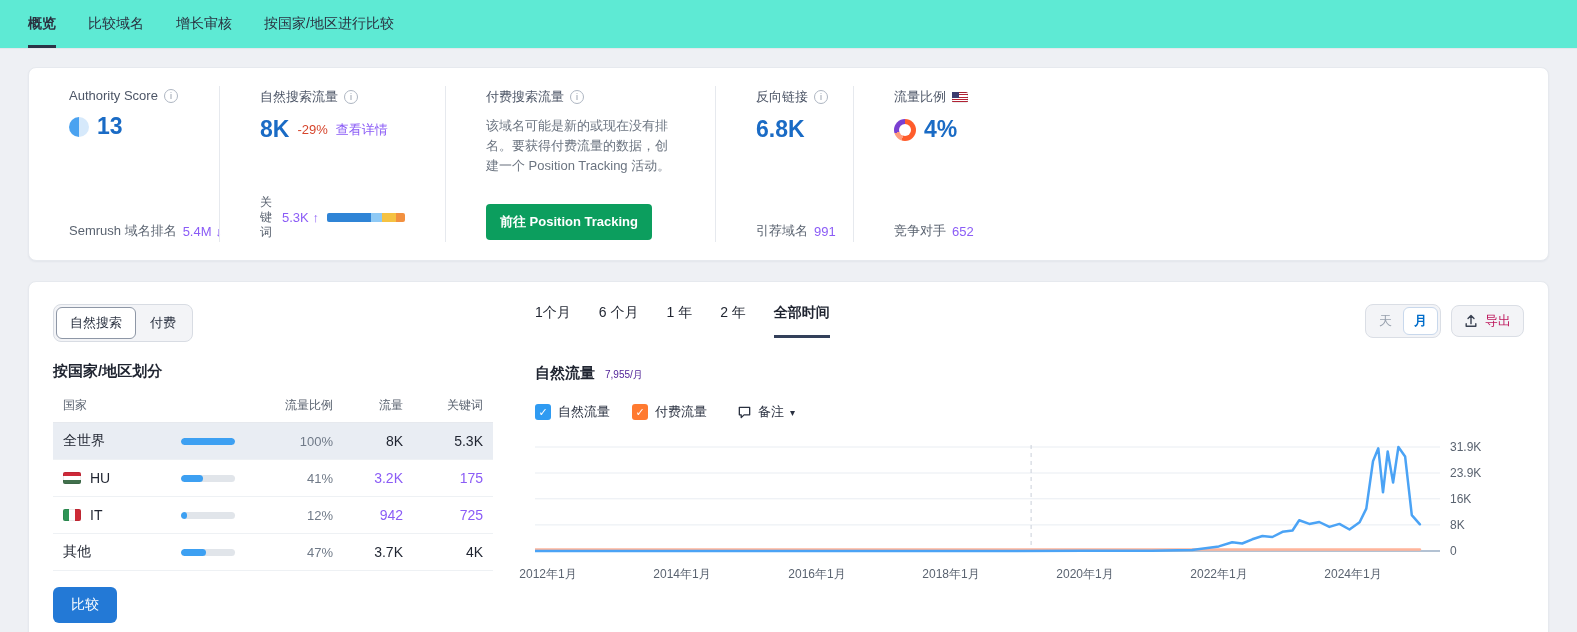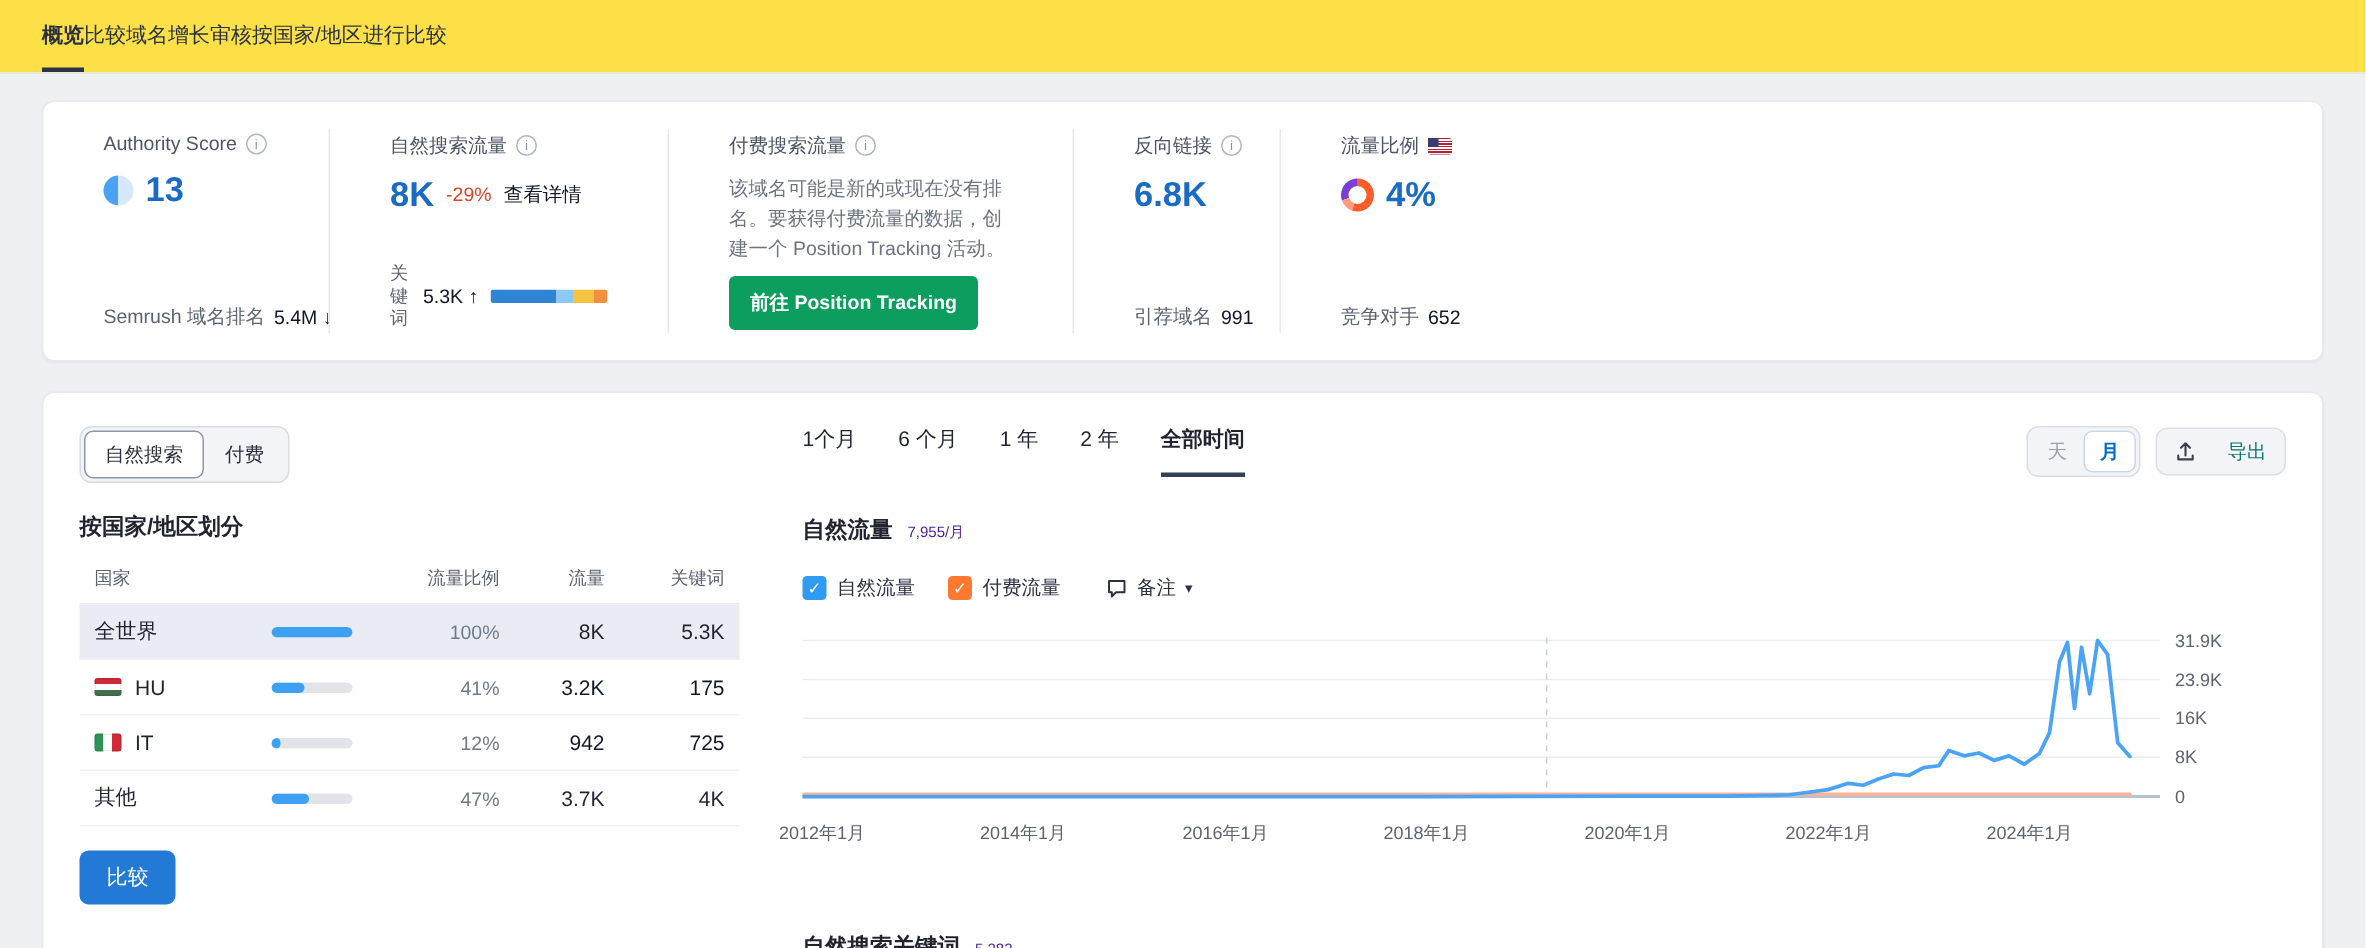--- a/index.html
+++ b/index.html
@@ -1,44 +1,44 @@
 <!DOCTYPE html>
 <html><head>
 <meta charset="utf-8">
 <style>
   *{margin:0;padding:0;box-sizing:border-box}
   html,body{width:1577px;height:632px}
   body{background:#eef0f4;font-family:"Liberation Sans","DejaVu Sans",sans-serif;color:#1f2430;overflow:hidden}
   a{text-decoration:none}
   
-  .topnav{height:49px;background:#fde047;border-bottom:1px solid #e4e7ec;display:flex;align-items:stretch;padding:0 28px;}
+  .topnav{height:49px;background:#5eead4;border-bottom:1px solid #e4e7ec;display:flex;align-items:stretch;padding:0 28px;gap:32px}
   .tab{display:flex;align-items:center;font-size:14px;color:#2a3140;cursor:pointer;border-bottom:3px solid transparent;padding-top:3px}
   .tab.active{font-weight:bold;border-bottom-color:#2b3447}
   
   .card{background:#fff;border:1px solid #e6e9ee;border-radius:8px;box-shadow:0 1px 2px rgba(25,39,70,.05)}
   .metrics{margin:18px 28px 0;display:flex;padding:18px 0;min-height:148px}
   .mcol{padding:2px 40px;display:flex;flex-direction:column}
   .mcol+.mcol{border-left:1px solid #e6e9ee}
   .c1{width:190px}.c2{width:226px}.c3{width:270px}.c4{width:138px}.c5{width:172px}
   .m-title{font-size:13px;color:#4c5566;display:flex;align-items:center;gap:6px;margin-bottom:10px;white-space:nowrap}
   .info{width:14px;height:14px;border:1px solid #aeb6c2;border-radius:50%;color:#8d96a5;font-size:9px;display:inline-flex;align-items:center;justify-content:center;font-style:normal;flex:none}
   .m-valrow{display:flex;align-items:center;gap:8px}
   .bignum{font-size:23px;font-weight:bold;color:#1a6bc5}
   .gauge{width:20px;height:20px;border-radius:50%;background:conic-gradient(from 180deg,#4aa2f0 0 50%,#d6e9fb 50% 100%);flex:none}
   .donut{width:22px;height:22px;border-radius:50%;background:conic-gradient(#ff5c2b 0 55%,#ff9d7e 55% 70%,#7a3fd1 70% 100%);position:relative;flex:none}
   .donut::after{content:"";position:absolute;inset:5px;background:#fff;border-radius:50%}
   .delta{color:#d6452c;font-size:13px}
-  .link{color:#0f172a;cursor:pointer}
+  .link{color:#8b5cf6;cursor:pointer}
   .small{font-size:13px}
   .m-foot{margin-top:auto;font-size:13px;color:#5a6370;display:flex;gap:6px;align-items:center;white-space:nowrap}
   .kw-row{margin-top:auto;display:flex;align-items:center;gap:8px;font-size:13px}
   .kw-label{width:14px;font-size:12px;color:#5a6370;line-height:1.25;word-break:break-all;flex:none}
   .kw-bar{flex:1;height:9px;border-radius:2px;overflow:hidden;display:flex}
   .kw-bar i{display:block;height:100%}
-  .paid-body{font-size:13px;color:#6b7480;line-height:1.55;margin-bottom:8px;max-width:232px}
+  .paid-body{font-size:13px;color:#6b7480;line-height:1.55;margin-bottom:28px;max-width:232px}
   .btn-green{background:#0c9e5e;color:#fff;font-size:13px;font-weight:bold;border:none;border-radius:4px;padding:9px 14px;align-self:flex-start;cursor:pointer;font-family:inherit}
   
   .main{margin:20px 28px;display:flex;padding:22px 24px;gap:42px;min-height:430px}
   .left{width:440px;flex:none;display:flex;flex-direction:column;align-items:flex-start}
   .seg-toggle{display:inline-flex;background:#f3f4f7;border:1px solid #d8dce3;border-radius:8px;padding:2px}
   .seg{font-size:13px;padding:6px 13px;border:1px solid transparent;border-radius:6px;background:transparent;color:#2a3140;cursor:pointer;font-family:inherit}
   .seg.active{background:#fff;border-color:#8e97a6}
   .geo-title{font-size:15px;margin:20px 0 8px;color:#1f2430;font-weight:bold}
   .geo-table{width:100%}
   .g-head{display:flex;align-items:flex-end;font-size:12px;color:#5a6370;padding:8px 10px;border-bottom:1px solid #e6e9ee}
@@ -63,21 +63,21 @@
   
   .right{flex:1;display:flex;flex-direction:column;min-width:0}
   .chart-header{display:flex;justify-content:space-between;}
   .range-tabs{display:flex;gap:28px}
   .rtab{font-size:14px;color:#1f2430;padding-bottom:9px;border-bottom:3px solid transparent;cursor:pointer}
   .rtab.active{font-weight:bold;border-bottom-color:#33405a}
   .controls{display:flex;gap:10px;align-items:center}
   .unit-toggle{display:flex;background:#f3f4f7;border:1px solid #dadee5;border-radius:8px;padding:2px;align-items:center}
   .u{font-size:13px;padding:4px 10px;color:#98a1ae;border-radius:6px;cursor:pointer;border:1px solid transparent}
   .u.active{background:#fff;color:#006dca;border-color:#c8d8ec;font-weight:bold}
-  .export-btn{display:flex;gap:21px;align-items:center;background:#f3f4f7;border:1px solid #dadee5;border-radius:8px;padding:6px 12px;font-size:13px;color:#0f766e;cursor:pointer;font-family:inherit}
+  .export-btn{display:flex;gap:7px;align-items:center;background:#f3f4f7;border:1px solid #dadee5;border-radius:8px;padding:6px 12px;font-size:13px;color:#be185d;cursor:pointer;font-family:inherit}
   .metric-line{margin-top:26px;display:flex;align-items:baseline;gap:10px}
   .metric-line .h{font-size:15px;font-weight:bold}
   .metric-line .sub{font-size:10px;color:#4c1d95}
   .legend{margin-top:20px;display:flex;align-items:center;gap:22px;font-size:13px;color:#2a3140}
   .legend label{display:flex;align-items:center;cursor:pointer}
   .cb{width:16px;height:16px;border-radius:3px;color:#fff;font-size:11px;display:inline-flex;align-items:center;justify-content:center;margin-right:7px}
   .cb.blue{background:#2f9bf2}.cb.orange{background:#ff7a30}
   .notes{display:flex;align-items:center;gap:6px;margin-left:8px;cursor:pointer}
   .chev{font-size:10px;color:#2a3140}
   .chart-wrap{margin-top:18px;position:relative;width:965px;max-width:100%}

